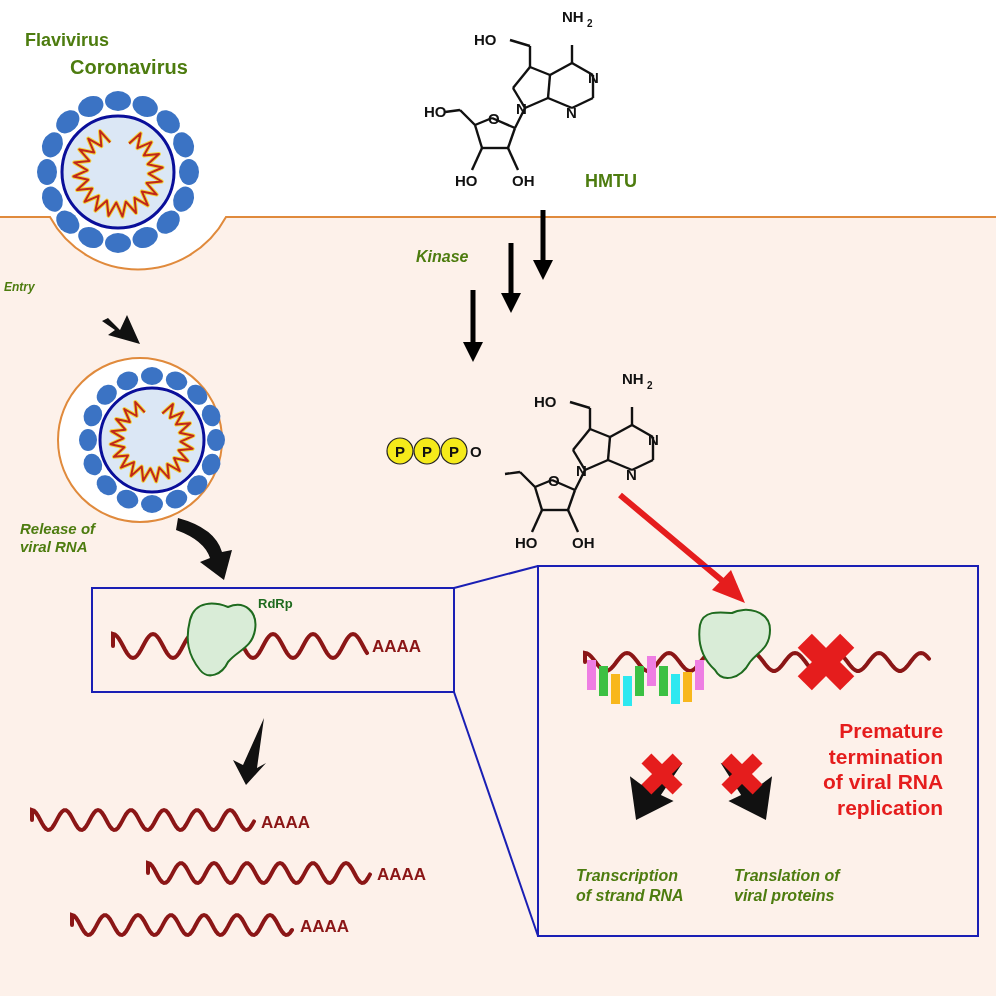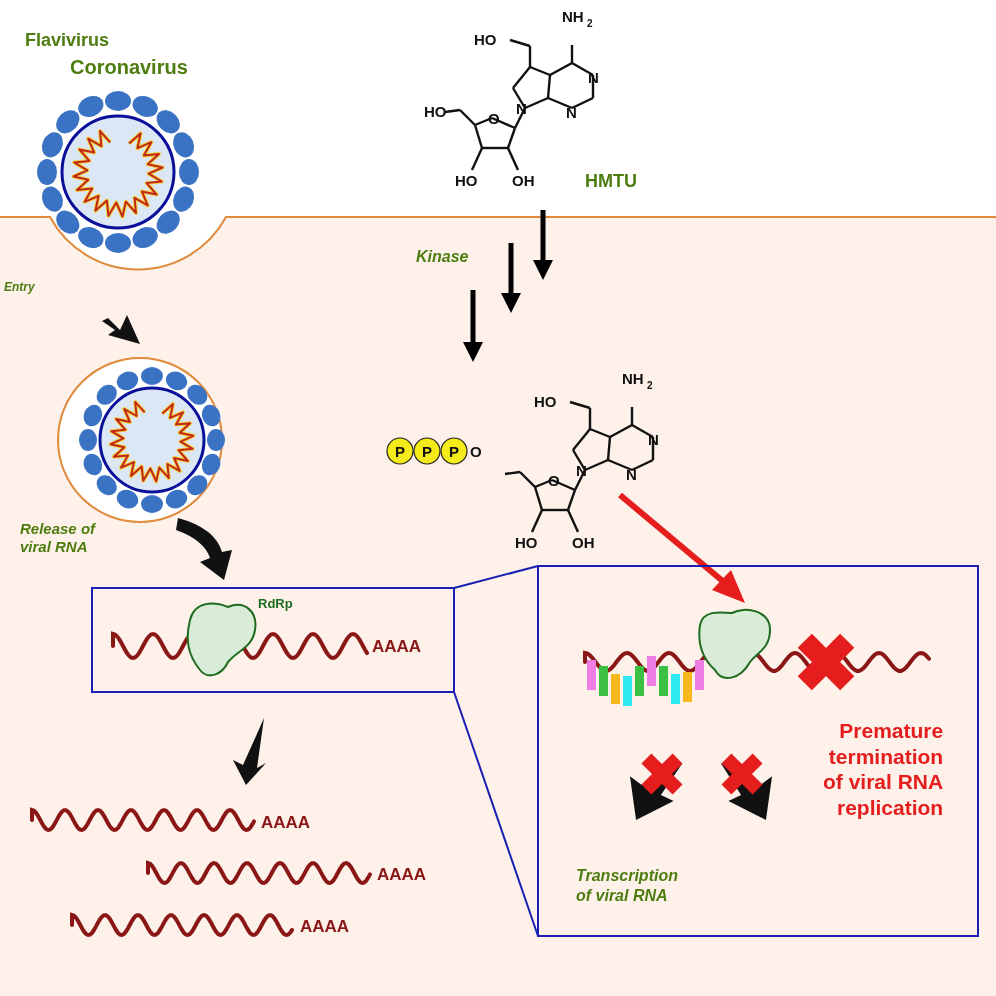--- a/index.html
+++ b/index.html
@@ -230,15 +230,17 @@
 <div class="lbl ital" style="left:4px;top:280px;font-size:12px;">Entry</div>
 <div class="lbl ital" style="left:20px;top:520px;font-size:15px;">Release of
 viral RNA</div>
 <div class="lbl ital" style="left:416px;top:247px;font-size:16px;">Kinase</div>
 <div class="lbl" style="left:585px;top:171px;font-size:18px;">HMTU</div>
 <div class="lbl red" style="left:823px;top:718px;font-size:21px;text-align:right;">Premature
 termination
 of viral RNA
 replication</div>
 <div class="lbl ital" style="left:576px;top:866px;font-size:16px;">Transcription
-of viral RNA</div>
+of strand RNA</div>
+<div class="lbl ital" style="left:734px;top:866px;font-size:16px;">Translation of
+viral proteins</div>
 
 </div>
 
 </body></html>

